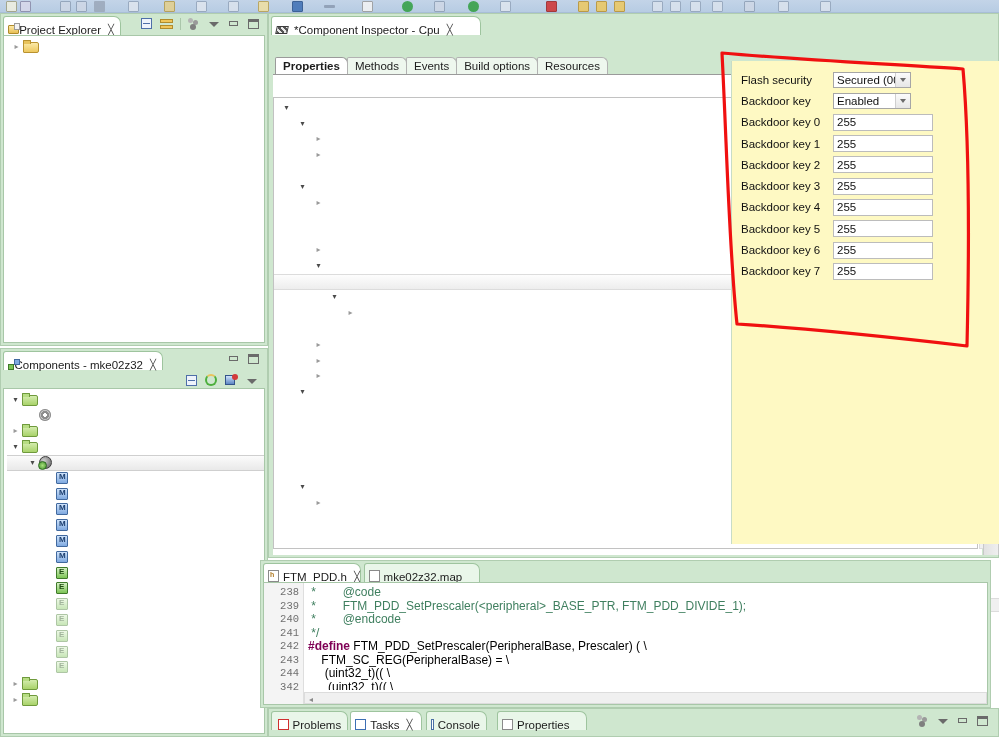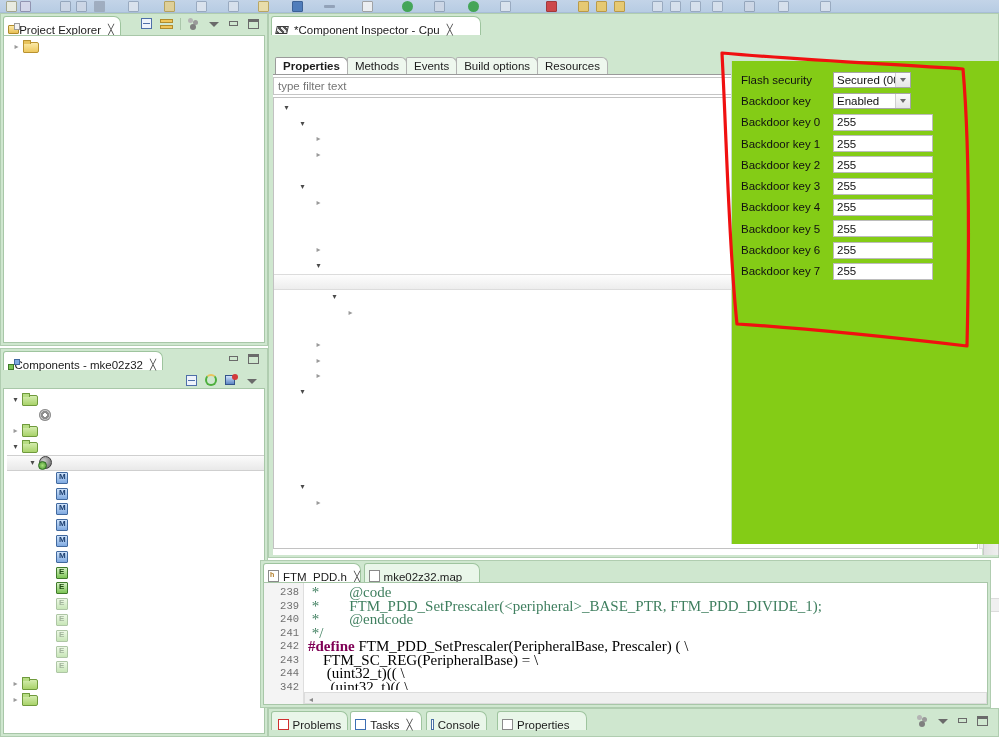--- a/index.html
+++ b/index.html
@@ -149,21 +149,21 @@
   }
 
   
   .vscroll{ background:#f0f0f0; border:1px solid #dcdcdc; }
   .vthumb{ position:absolute; left:1px; right:1px; background:#cdcdcd; border:1px solid #b9b9b9; }
   .hscroll{ background:#f0f0f0; border:1px solid #dcdcdc; }
   .harrow{ position:absolute; left:1px; top:1px; width:12px; height:12px;
     display:flex; align-items:center; justify-content:center; font-size:8px; color:#8a8a8a;}
 
   
-  .code{ font-family:Liberation Serif, serif; font-size:15px; white-space:pre; }
+  .code{ font-family:Liberation Sans, sans-serif; font-size:12px; white-space:pre; }
   .gutter{ background:#f4f4f4; border-right:1px solid #dedede; color:#6f6f6f;
            text-align:right; padding-right:4px; font-family:"Liberation Mono", monospace; font-size:10.5px;}
   .c-com{ color:#3f7f5f; }
   .c-kw{ color:#7f0055; font-weight:bold; }
   .c-txt{ color:#000; }
 
   
   #annot{ position:absolute; left:0; top:0; width:999px; height:737px; pointer-events:none; }
 </style>
 </head>
@@ -408,21 +408,20 @@
     <div class="ptabs" id="inspector-ptabs" style="left:6px; top:43px;">
         <div class="ptab active">Properties</div>
         <div class="ptab">Methods</div>
         <div class="ptab">Events</div>
         <div class="ptab">Build options</div>
         <div class="ptab">Resources</div>
       </div>
     <div class="abs" style="left:4px; top:60px; width:723px; height:1px; background:#9a9a9a;"></div>
 
     <div class="abs" style="left:4px; top:61px; width:709px; height:480px; background:#fff;">
-      <input class="filterbox" id="filter-input" style="position: absolute; left: 0px; top: 2px; width: 705px;" placeholder="type filter text">
       <div class="abs" style="left:0px; top:22px; width:705px; height:452px; border:1px solid #c2c2c2; background:#fff; overflow:hidden;">
         <div class="tree" id="prop-tree" style="padding:2px 0 0 0;">
             <div class="trow" style="padding-left: 6px;">
               <span class="tw x"></span>
               <span class="tlabel"></span>
             </div>
             <div class="trow" style="padding-left: 22px;">
               <span class="tw x"></span>
               <span class="tlabel"></span>
             </div>
@@ -534,21 +533,21 @@
       </div>
     </div>
 
     <div class="sash abs" style="left:714px; top:61px; width:16px; height:480px;">
       <div class="sashbtn" style="top:230px; height:36px;">
         <span>&lt;&lt;</span>
       </div>
     </div>
   </div>
 
-  <div class="abs" style="left:731px; top:61px; width:268px; height:483px; background:#84cc16; border-left:1px solid #c7dcc7;">
+  <div class="abs" style="left:731px; top:61px; width:268px; height:483px; background:#fef9c3; border-left:1px solid #c7dcc7;">
     <div id="prop-form" style="position:absolute; left:9px; top:8px; width:230px;">
         <div class="frow">
           <div class="flabel">Flash security</div>
           <div class="fselect"><span>Secured (00)</span><span class="arrow">
               <i></i>
             </span></div>
         </div>
         <div class="frow">
           <div class="flabel">Backdoor key</div>
           <div class="fselect"><span>Enabled</span><span class="arrow">

